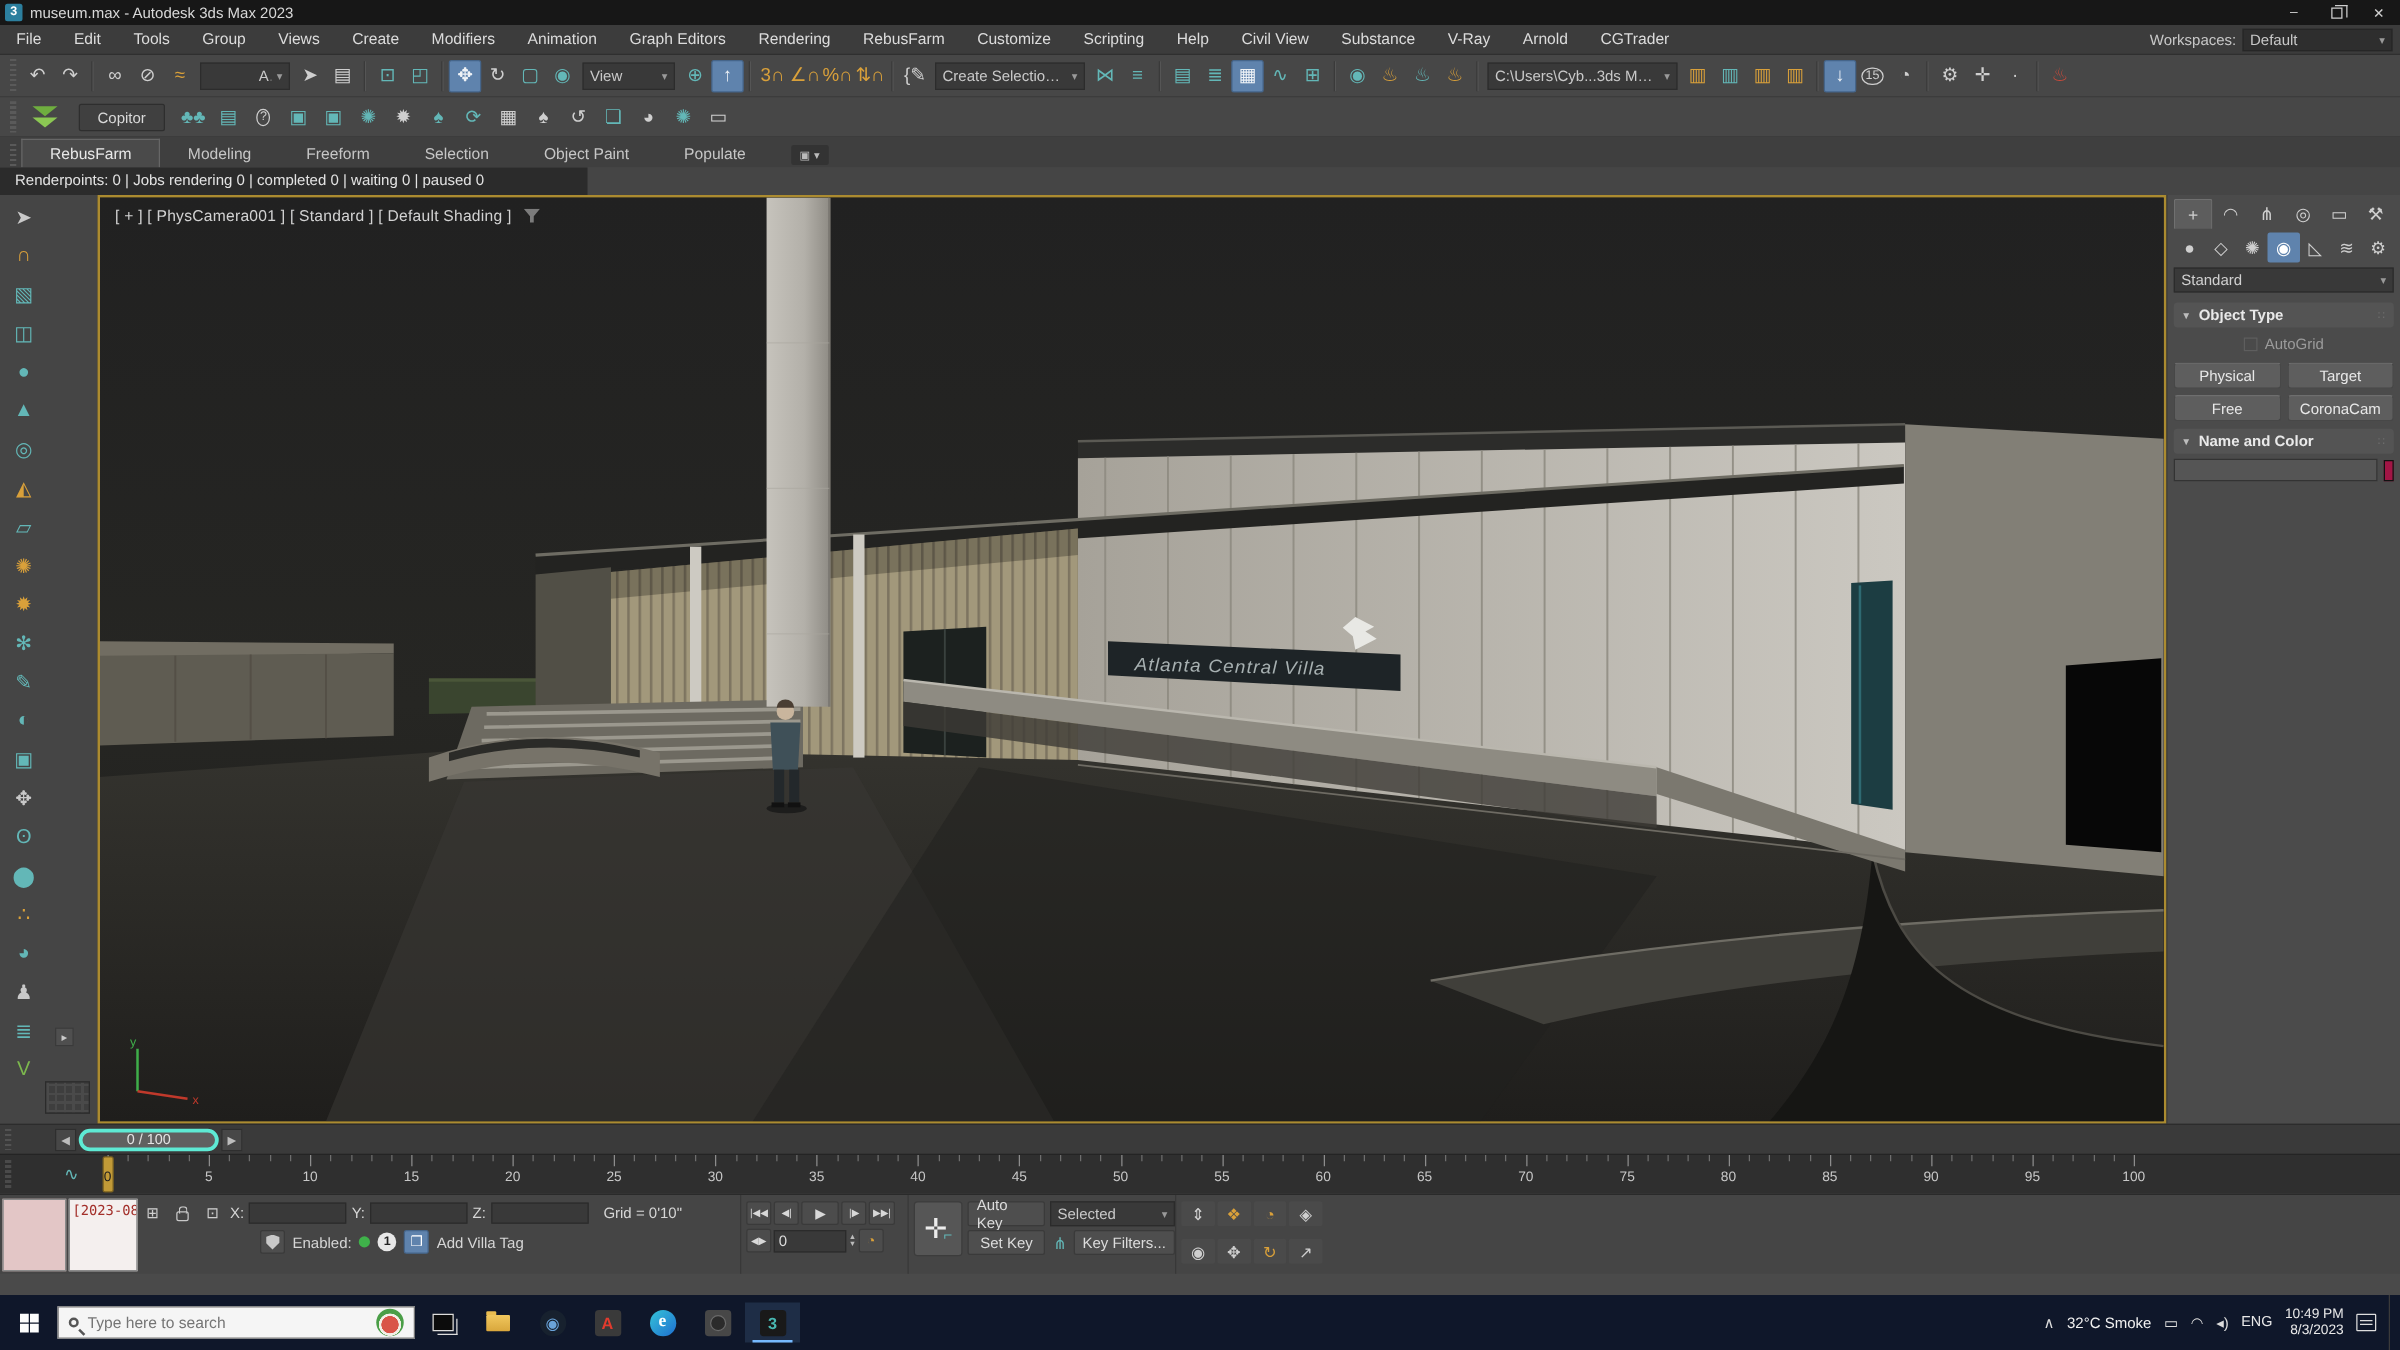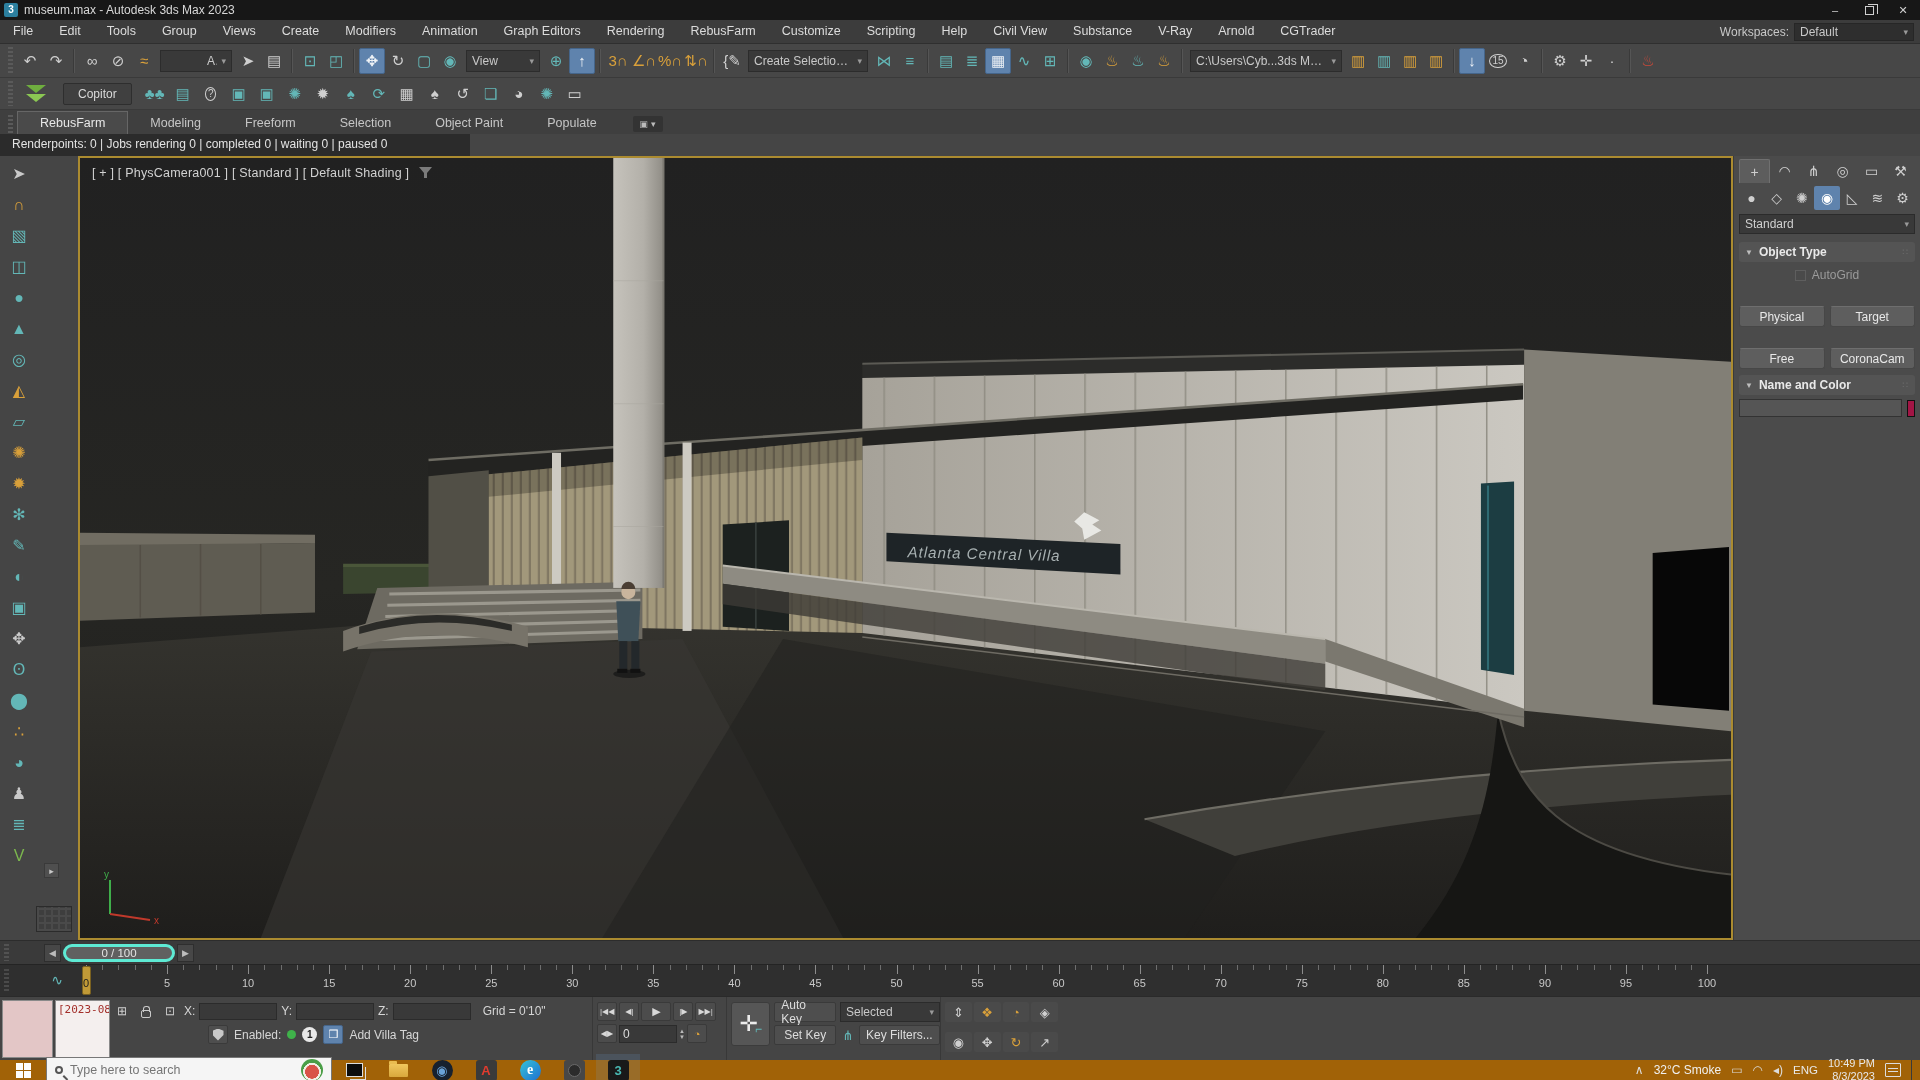--- a/index.html
+++ b/index.html
@@ -76,21 +76,21 @@
   .cp-drop{height:20px;background:#393939;border:1px solid #2b2b2b;color:#d0d0d0;display:flex;align-items:center;padding:0 5px;margin:4px 0 8px;}
   .cp-drop .tda{margin-left:auto;}
   .rollout{height:20px;background:#545454;border-radius:3px;display:flex;align-items:center;padding:0 6px;margin:6px 0 4px;color:#e9e9e9;}
   .rollout .arr{font-size:8px;color:#bdbdbd;margin-right:6px;}
   .rollout .rtitle{font-weight:bold;font-size:12px;}
   .rollout .grip2{margin-left:auto;color:#6e6e6e;font-size:9px;letter-spacing:1px;}
   .autogrid{display:flex;align-items:center;justify-content:center;gap:6px;height:18px;margin:2px 0 6px;}
   .cb{width:11px;height:11px;background:#4a4a4a;border:1px solid #5e5e5e;}
   .aglabel{color:#9b9b9b;}
   .btngrid{display:grid;grid-template-columns:1fr 1fr;gap:5px;margin-bottom:4px;}
-  .cpbtn{height:21px;background:#5e5e5e;border:1px solid #474747;border-top-color:#6e6e6e;border-radius:3px;color:#e8e8e8;font-size:12px;display:flex;align-items:center;justify-content:center;margin-top:16px;}
+  .cpbtn{height:21px;background:#5e5e5e;border:1px solid #474747;border-top-color:#6e6e6e;border-radius:3px;color:#e8e8e8;font-size:12px;display:flex;align-items:center;justify-content:center;}
   .namerow{display:flex;gap:5px;align-items:center;margin-top:4px;}
   .namefield{flex:1;height:18px;background:#555;border:1px solid #333;color:#ddd;font-size:12px;padding:0 3px;}
   .swatch{width:17px;height:17px;border:1px solid #111;}
 
   
   .trackrow{height:24px;background:#3a3a3a;flex:none;display:flex;align-items:center;padding-left:44px;border-top:1px solid #2c2c2c;position:relative;}
   .trackrow::before{content:"";position:absolute;left:4px;top:3px;bottom:3px;width:5px;background:repeating-linear-gradient(180deg,#525252 0 2px,transparent 2px 4px);}
   .tsbtn{width:17px;height:18px;background:#474747;border:1px solid #2e2e2e;color:#bdbdbd;font-size:9px;display:flex;align-items:center;justify-content:center;}
   .tshandle{width:112px;height:18px;background:#606060;border:3px solid #5eead4;border-radius:9px;color:#e3e3e3;font-size:11.5px;display:flex;align-items:center;justify-content:center;margin:0 2px;}
   .rulerrow{height:32px;background:#2f2f2f;flex:none;display:flex;position:relative;border-top:1px solid #242424;padding-left:44px;}
@@ -137,21 +137,21 @@
   .kbtn{height:20px;background:#4e4e4e;border:1px solid #3a3a3a;border-radius:2px;color:#ddd;font-size:12px;display:flex;align-items:center;justify-content:center;padding:0 6px;}
   .kdrop{width:100px;height:20px;background:#393939;border:1px solid #2b2b2b;color:#c9c9c9;font-size:12px;display:flex;align-items:center;padding:0 5px;}
   .kdrop .tda{margin-left:auto;}
   .krow{display:flex;gap:3px;align-items:center;}
   .kfico{color:#63b7b7;font-size:13px;width:16px;text-align:center;}
   .sb-nav{width:122px;flex:none;display:grid;grid-template-columns:repeat(4,1fr);gap:2px;padding:5px 4px 0 4px;border-left:1px solid #383838;}
   .navbtn{height:20px;display:flex;align-items:center;justify-content:center;color:#cfcfcf;font-size:13px;background:#4a4a4a;border-radius:2px;}
   .navbtn .gold{color:#d9a03a;}
 
   
-  .taskbar{height:20px;background:#a16207;flex:none;display:flex;align-items:center;color:#e8e8e8;}
+  .taskbar{height:44px;background:#0f172a;flex:none;display:flex;align-items:center;color:#e8e8e8;margin-top:17px;}
   .tb-start{width:46px;height:32px;display:flex;align-items:center;justify-content:center;}
   .winlogo{display:grid;grid-template-columns:7px 7px;grid-template-rows:7px 7px;gap:1px;}
   .winlogo span{background:#fdfdfd;}
   .tb-search{width:286px;height:26px;background:#f5f5f5;border:1px solid #777;display:flex;align-items:center;padding:0 8px;gap:7px;}
   .mag{width:8px;height:8px;border:2px solid #555;border-radius:50%;position:relative;flex:none;}
   .mag::after{content:"";position:absolute;left:7px;top:7px;width:6px;height:2px;background:#555;transform:rotate(45deg);transform-origin:0 0;}
   .tb-search input{border:none;background:transparent;font-size:12.5px;color:#444;outline:none;width:100%;}
   .tb-app{width:44px;height:32px;display:flex;align-items:center;justify-content:center;position:relative;}
   .tb-app.active{background:rgba(110,160,215,.16);}
   .tb-app.active::after{content:"";position:absolute;left:6px;right:6px;bottom:0;height:2px;background:#76b9ff;}

